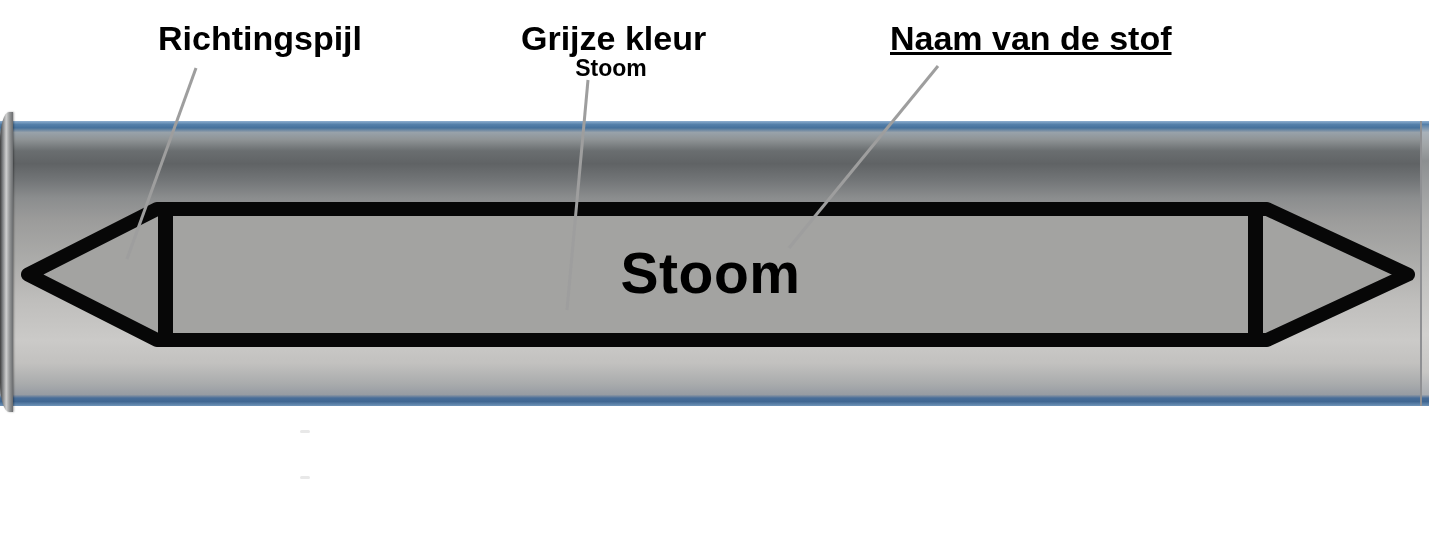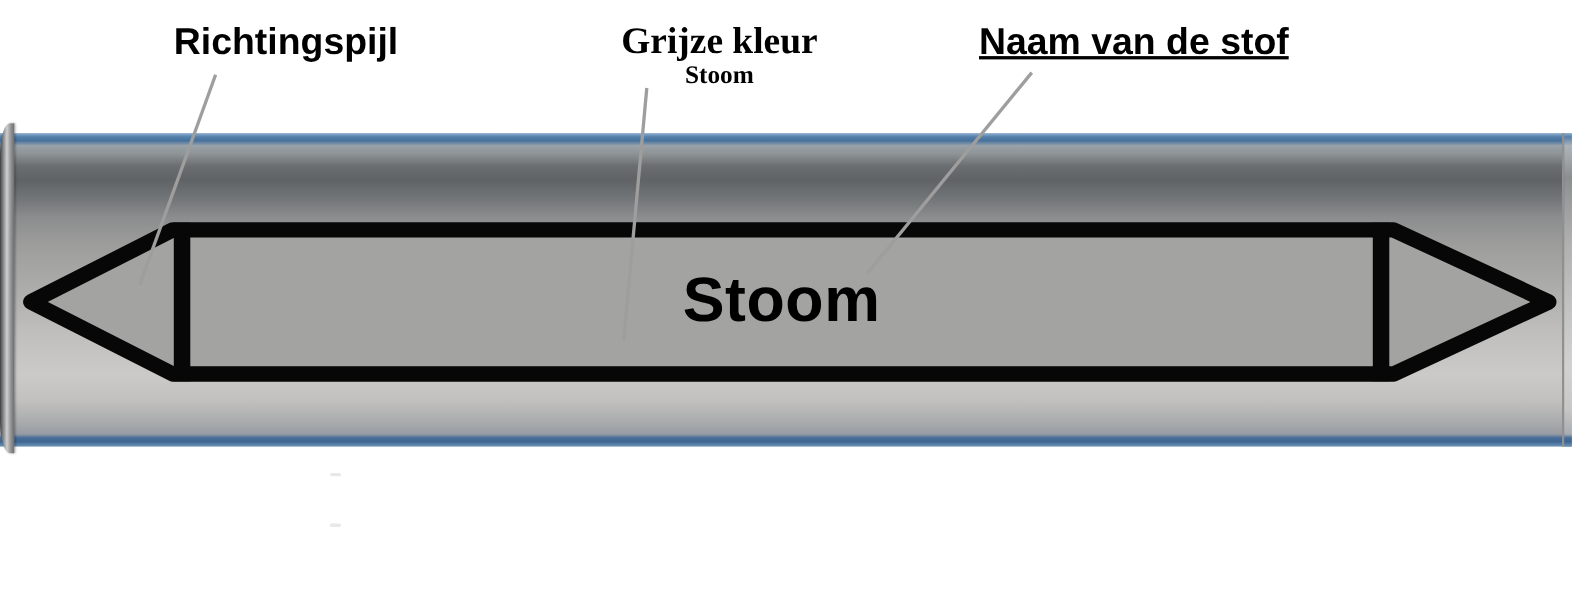--- a/index.html
+++ b/index.html
@@ -97,24 +97,24 @@
     letter-spacing: 0.5px;
   }
 
   
   .ann {
     position: absolute;
     color: #000000;
     font-weight: bold;
     white-space: nowrap;
   }
-  .ann-label { font-size: 34px; line-height: 34px; display: block; }
+  .ann-label { font-size: 34px; line-height: 34px; display: block; text-align: right; }
   .ann-sub   { font-size: 23px; line-height: 22px; display: block; margin-top: 2px; }
   .ann-1 { left: 158px; top: 21px; }
-  .ann-2 { left: 564px; top: 21px; width: 180px; text-align: center; font-family: Liberation Serif, serif; }
+  .ann-2 { left: 521px; top: 21px; width: 180px; text-align: center; }
   .ann-3 { left: 890px; top: 21px; text-decoration: underline; }
 
   
   .smudge {
     position: absolute;
     width: 10px; height: 3px;
     background: #e8e8e8;
     border-radius: 2px;
   }
   .smudge-1 { left: 300px; top: 430px; }

